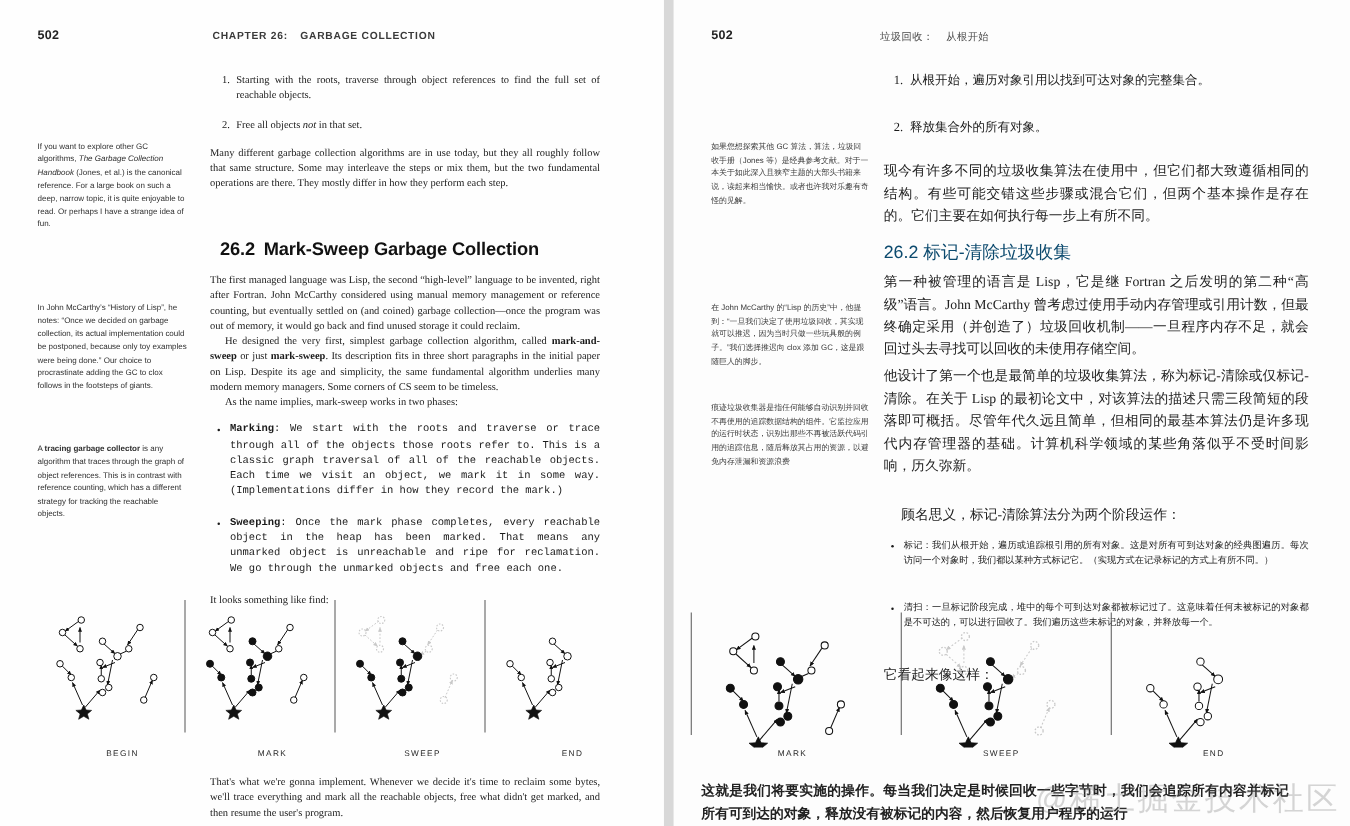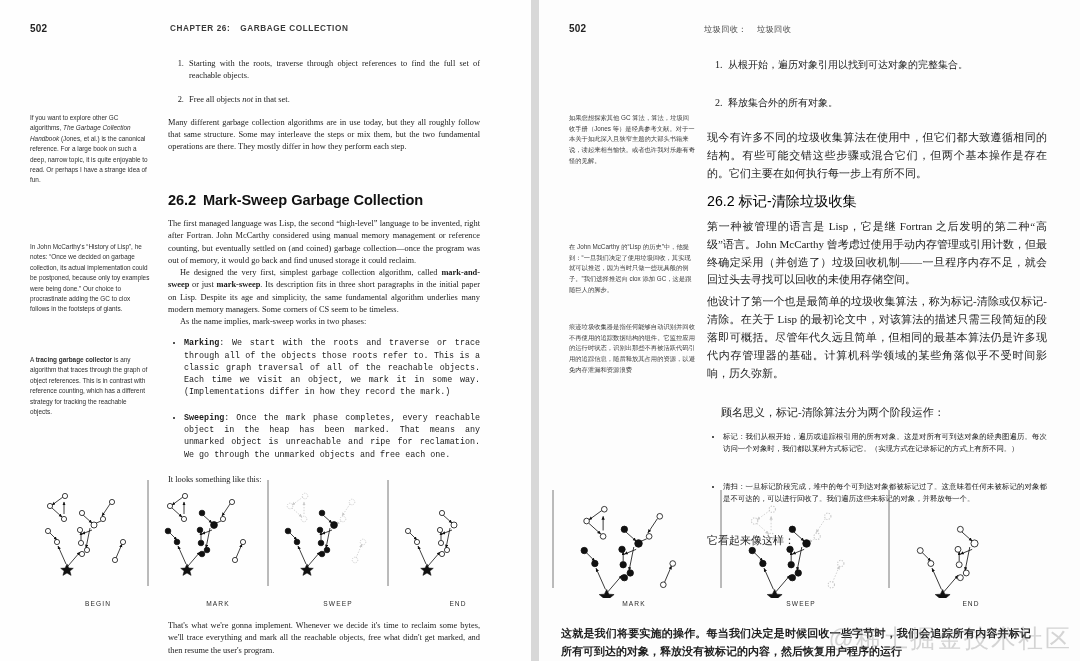--- a/index.html
+++ b/index.html
@@ -131,21 +131,21 @@
     margin: 0;
     letter-spacing: -0.1px;
     color: #111;
   }
   h2.secheading .num { margin-right: 7px; }
   h2.cnheading {
     font-family: "Liberation Sans", sans-serif;
     font-size: 14.2px;
     font-weight: 500;
     margin: 0;
-    color: #000000;
+    color: #0c4a6e;
   }
 
   
   .figure { position: absolute; }
   .figure svg { display: block; }
   .fig-caption {
     font-family: "Liberation Sans", sans-serif;
     font-size: 6.6px;
     letter-spacing: 1.1px;
     color: #2b2b2b;
@@ -190,33 +190,33 @@
     </div>
 
     <div class="maincol" style="top:58px;">
       <ol class="numlist">
         <li>Starting with the roots, traverse through object references to find the full set of reachable objects.</li>
         <li>Free all objects <em>not</em> in that set.</li>
       </ol>
       <p class="body" style="margin-top:6px;">Many different garbage collection algorithms are in use today, but they all roughly follow that same structure. Some may interleave the steps or mix them, but the two fundamental operations are there. They mostly differ in how they perform each step.</p>
     </div>
 
-    <h2 class="secheading" style="position:absolute;left:168px;top:192px;text-align:right;">
+    <h2 class="secheading" style="position:absolute;left:176px;top:192px;text-align:right;">
       <span class="num">26.2</span><span>Mark-Sweep Garbage Collection</span>
     </h2>
 
     <div class="maincol" style="top:218px;">
       <p class="body">The first managed language was Lisp, the second “high-level” language to be invented, right after Fortran. John McCarthy considered using manual memory management or reference counting, but eventually settled on (and coined) garbage collection—once the program was out of memory, it would go back and find unused storage it could reclaim.</p>
       <p class="body indent">He designed the very first, simplest garbage collection algorithm, called <b class="term">mark-and-sweep</b> or just <b class="term">mark-sweep</b>. Its description fits in three short paragraphs in the initial paper on Lisp. Despite its age and simplicity, the same fundamental algorithm underlies many modern memory managers. Some corners of CS seem to be timeless.</p>
       <p class="body indent">As the name implies, mark-sweep works in two phases:</p>
       <ul class="bullets" style="margin-top:9px;">
         <li><b class="term">Marking</b><span>: We start with the roots and traverse or trace through all of the objects those roots refer to. This is a classic graph traversal of all of the reachable objects. Each time we visit an object, we mark it in some way. (Implementations differ in how they record the mark.)</span></li>
         <li><b class="term">Sweeping</b><span>: Once the mark phase completes, every reachable object in the heap has been marked. That means any unmarked object is unreachable and ripe for reclamation. We go through the unmarked objects and free each one.</span></li>
       </ul>
-      <p class="body" style="margin-top:4px;">It looks something like this:</p>
+      <p class="body" style="margin-top:4px;">It looks something like find:</p>
     </div>
 
     <div class="figure" style="left:30px;top:478px;">
       <svg width="480" height="120" viewBox="0 0 480 120">
         <defs>
           <marker id="ah" markerWidth="5" markerHeight="5" refX="4.2" refY="2" orient="auto">
             <path d="M0,0 L4.6,2 L0,4 z" fill="#111"></path>
           </marker>
           <marker id="ahg" markerWidth="5" markerHeight="5" refX="4.2" refY="2" orient="auto">
             <path d="M0,0 L4.6,2 L0,4 z" fill="#c9c9c9"></path>
@@ -373,21 +373,21 @@
       <p class="body">That's what we're gonna implement. Whenever we decide it's time to reclaim some bytes, we'll trace everything and mark all the reachable objects, free what didn't get marked, and then resume the user's program.</p>
     </div>
   </div>
 
   <div class="gutter"></div>
 
   <div class="page page-right">
 
     <div class="folio">502</div>
     <div class="runhead runhead-r" style="left:165px;">
-      <span>垃圾回收：</span><span class="sep"></span><span>垃圾回收</span>
+      <span>垃圾回收：</span><span class="sep"></span><span>从根开始</span>
     </div>
 
     <div class="sidecol cn" style="top:113px;width:126px;">如果您想探索其他 GC 算法，算法，垃圾回收手册（Jones 等）是经典参考文献。对于一本关于如此深入且狭窄主题的大部头书籍来说，读起来相当愉快。或者也许我对乐趣有奇怪的见解。</div>
     <div class="sidecol cn" style="top:242px;width:126px;">在 John McCarthy 的“Lisp 的历史”中，他提到：“一旦我们决定了使用垃圾回收，其实现就可以推迟，因为当时只做一些玩具般的例子。”我们选择推迟向 clox 添加 GC，这是跟随巨人的脚步。</div>
     <div class="sidecol cn" style="top:322px;width:126px;">痕迹垃圾收集器是指任何能够自动识别并回收不再使用的追踪数据结构的组件。它监控应用的运行时状态，识别出那些不再被活跃代码引用的追踪信息，随后释放其占用的资源，以避免内存泄漏和资源浪费</div>
 
     <div class="maincol" style="top:57px;">
       <ol class="numlist cn">
         <li>从根开始，遍历对象引用以找到可达对象的完整集合。</li>
         <li>释放集合外的所有对象。</li>

